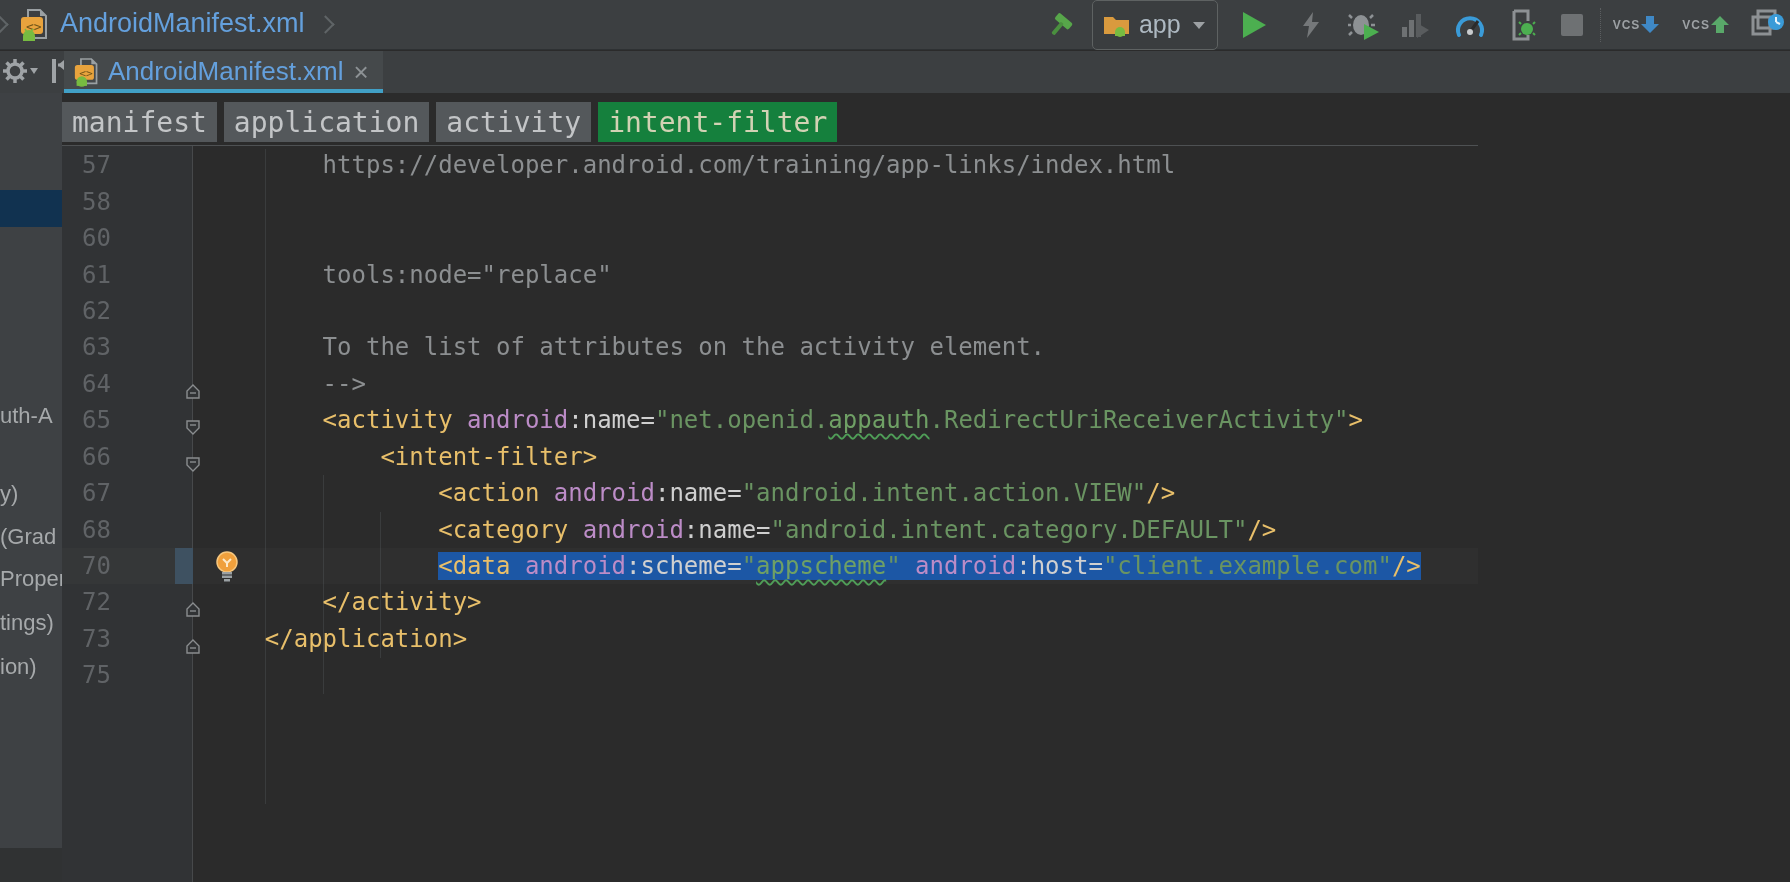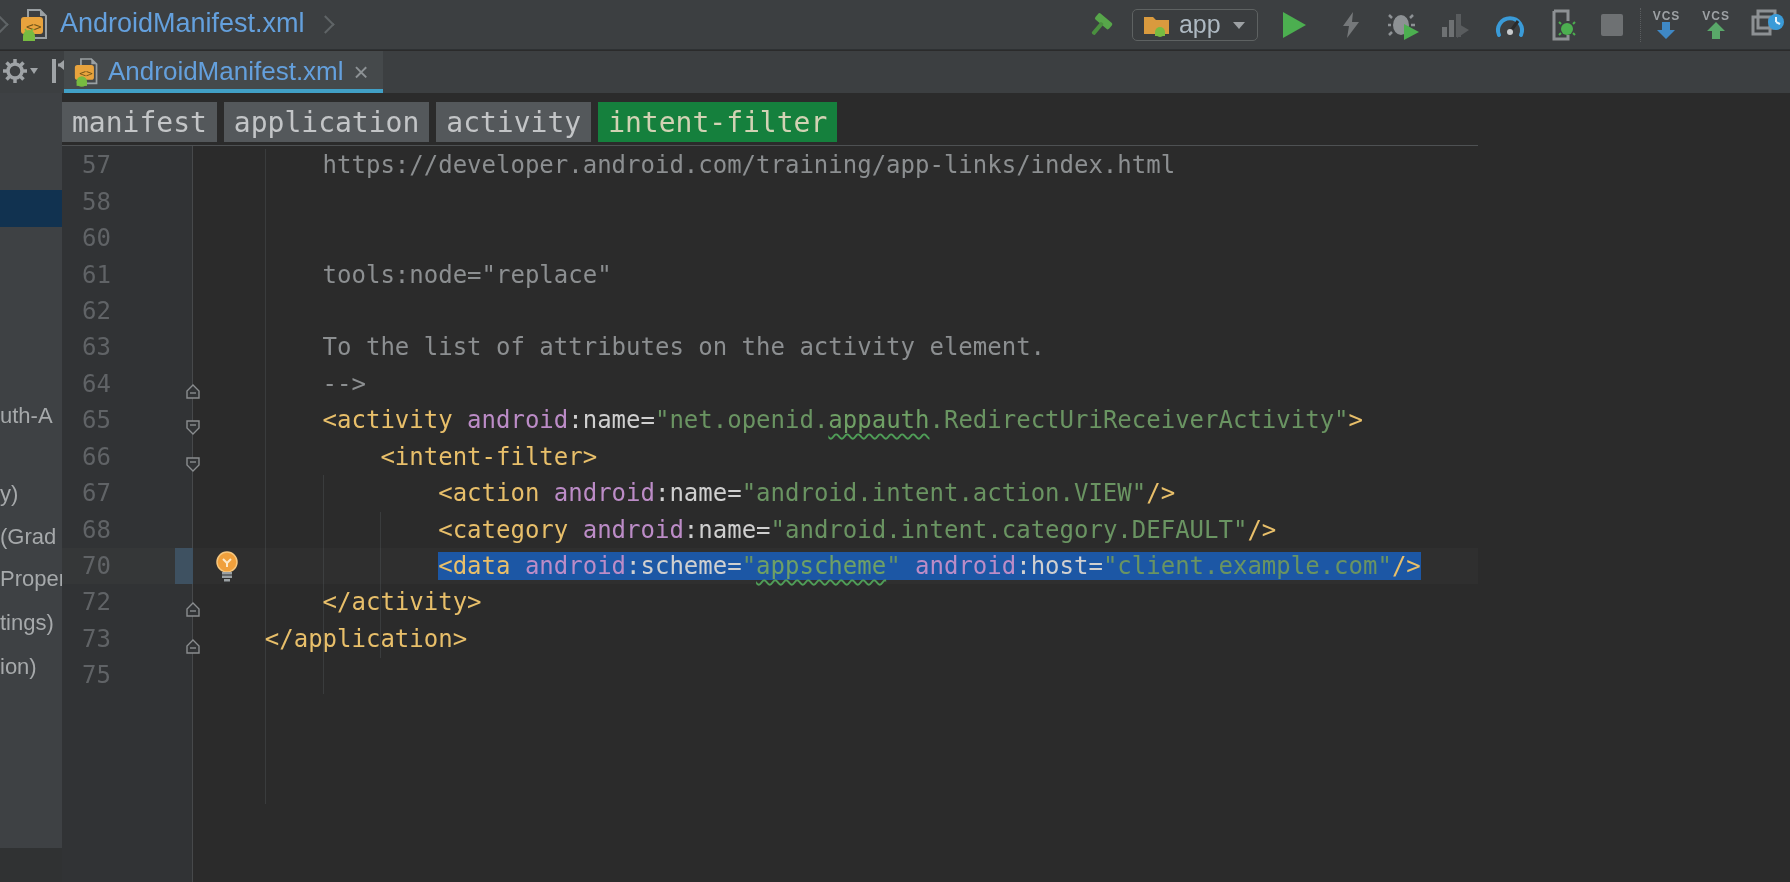--- a/index.html
+++ b/index.html
@@ -10,24 +10,24 @@
   
   .titlebar { position:absolute; left:0; top:0; width:1790px; height:50px;
               background:#3c3f41; border-bottom:1px solid #2e3133;
               display:flex; align-items:center; }
   .crumb-chevron { width:13px; height:13px; border-top:2px solid #5f6466; border-right:2px solid #5f6466;
                    transform:rotate(45deg); flex:none; }
   .crumb-chevron.lead { margin-left:-7px; }
   .tb-file-label { color:#64a0dd; font-size:27px; margin:0 14px 2px 10px; }
   .tb-right { position:absolute; right:0; top:0; height:50px; display:flex; align-items:center; padding-right:4px; }
   .tbi { display:flex; align-items:center; justify-content:center; flex:none; cursor:default; }
-  .run-combo { display:flex; align-items:center; height:32px; border:1px solid #5e6262; border-radius:5px;
+  .run-combo { display:flex; align-items:center; height:50px; border:1px solid #5e6262; border-radius:5px;
                background:#3a3d3f; padding:0 10px; margin-left:14px; }
   .run-combo-label { color:#aeb9c2; font-size:25px; margin:0 10px 2px 8px; }
-  .vcs-btn { display:flex; flex-direction:column; align-items:center; justify-content:center; height:46px; }
+  .vcs-btn { display:flex; flex-direction:row; align-items:center; justify-content:center; height:46px; }
   .vcs-txt { font-size:12px; font-weight:bold; color:#9da1a4; letter-spacing:1px; line-height:12px; }
   .tb-sep { width:1px; height:34px; margin-left:16px; border-left:1px dotted #5b5e60; }
 
   
   .tabstrip { position:absolute; left:0; top:51px; width:1790px; height:42px; background:#3c3f41; }
   .strip-icons { position:absolute; left:2px; top:6px; display:flex; align-items:center; gap:12px; }
   .tab { position:absolute; left:64px; top:0; height:42px; background:#45494b;
          display:flex; align-items:center; padding:0 14px 0 10px; }
   .tab-underline { position:absolute; left:0; right:0; bottom:0; height:4px; background:#41a0c6; }
   .tab-label { color:#64a0dd; font-size:26px; margin:0 10px 2px 8px; }

